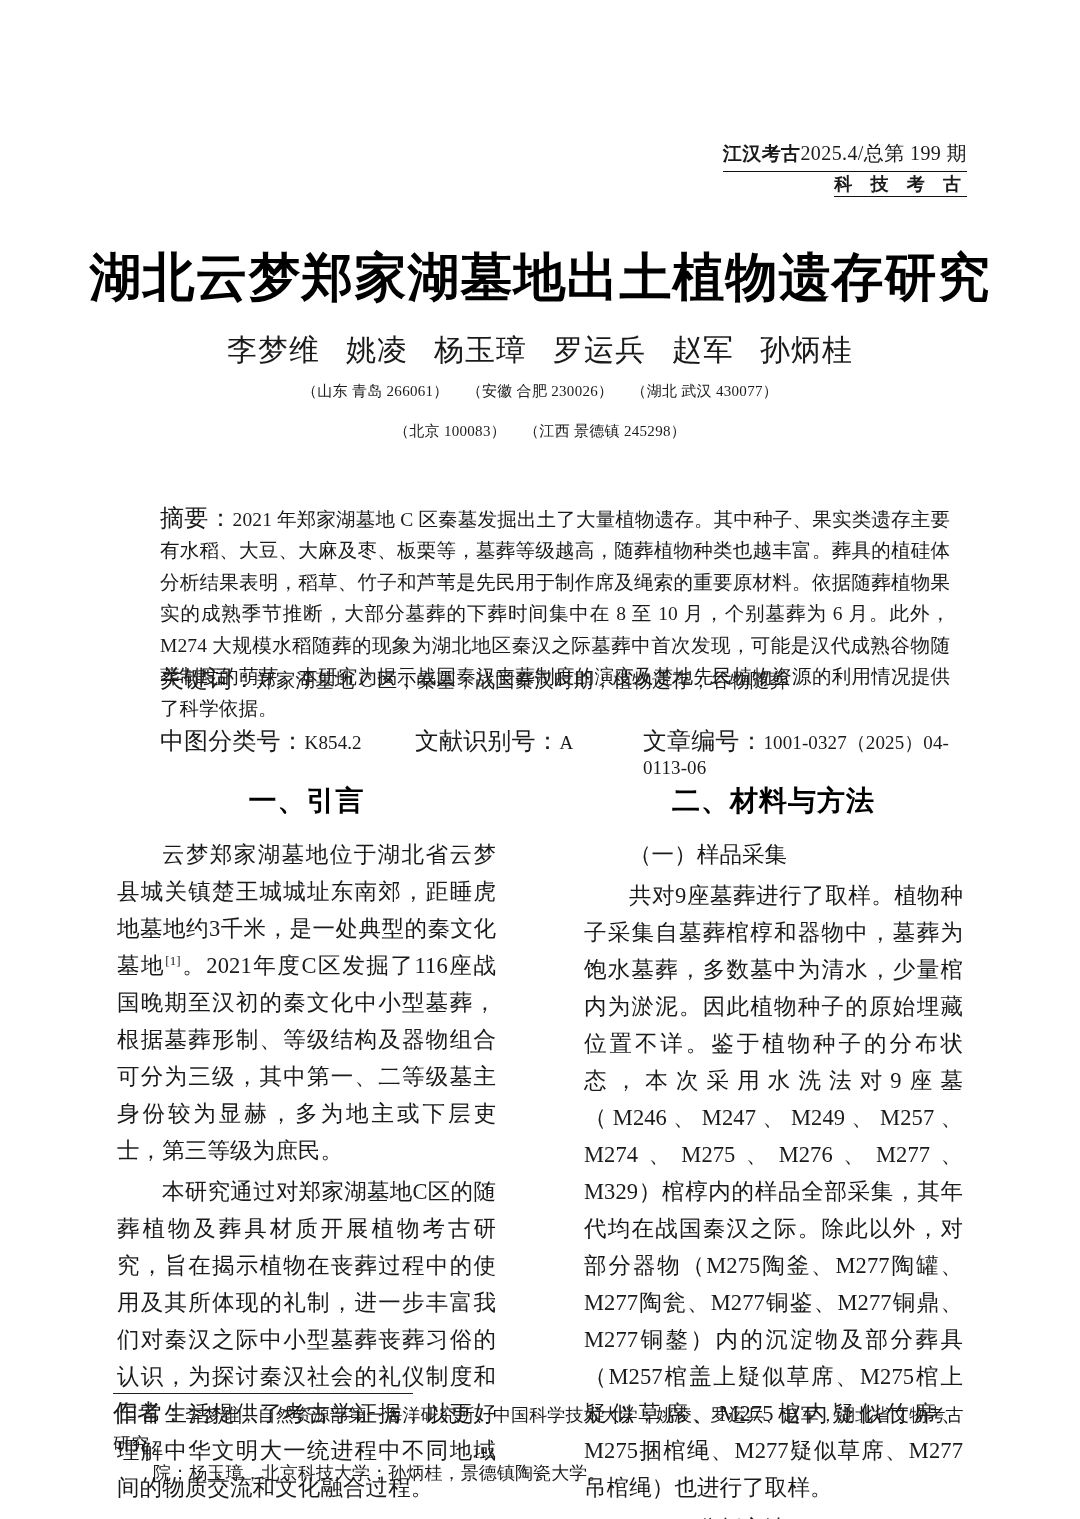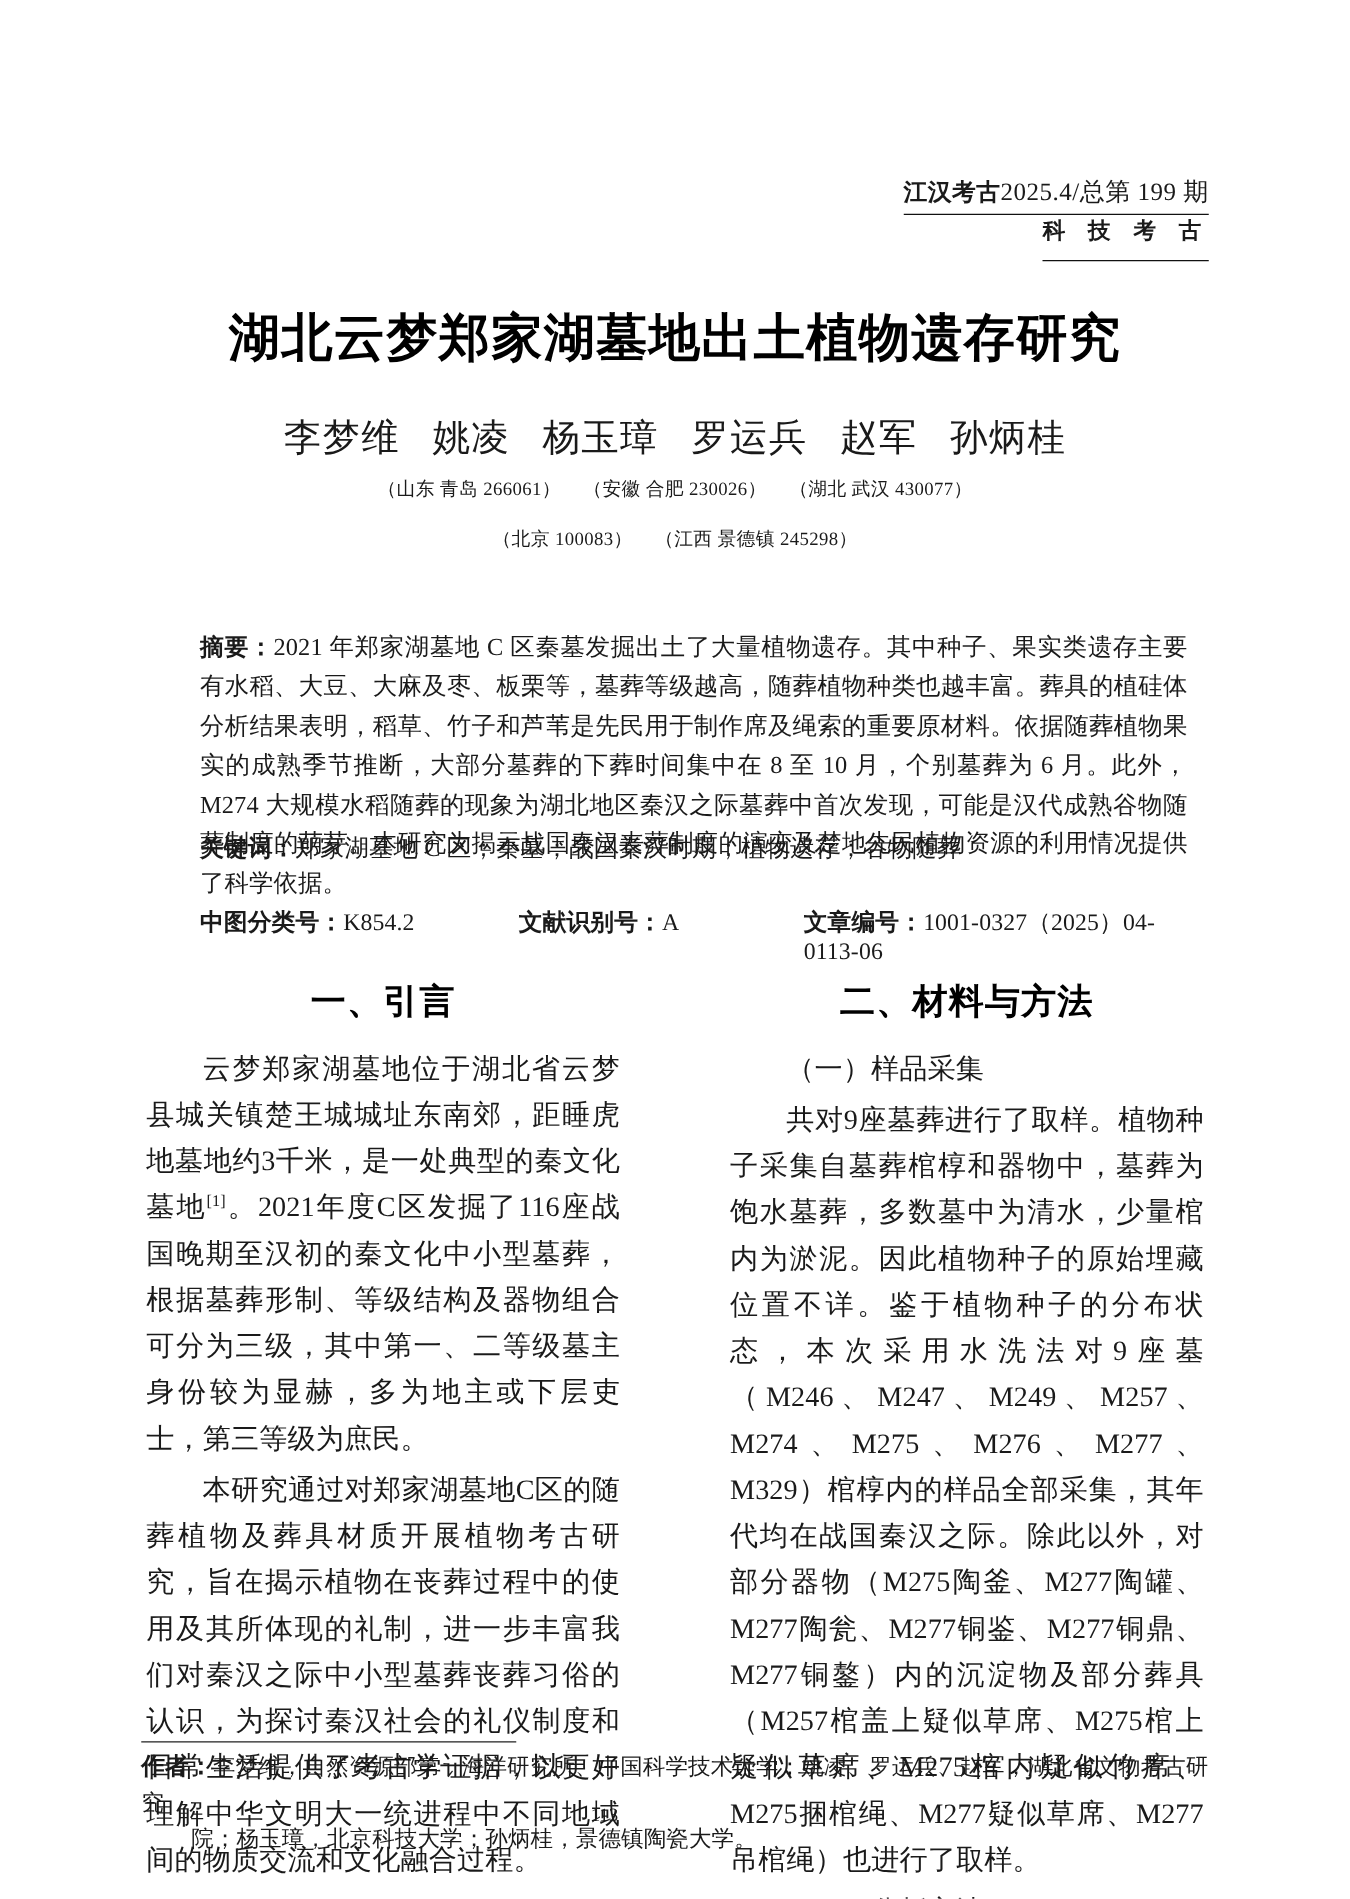--- a/index.html
+++ b/index.html
@@ -44,34 +44,34 @@
     font-family: "DejaVu Sans", "Liberation Sans", sans-serif;
     font-weight: 700;
     font-size: 19px;
   }
   .runhead-right {
     font-family: "DejaVu Sans", "Liberation Sans", sans-serif;
     font-weight: 700;
     font-size: 18px;
     letter-spacing: 6px;
     border-bottom: 1.6px solid #111;
-    padding-bottom: 12px;
+    padding-bottom: 0;
     white-space: nowrap;
   }
 
   
   .title {
     position: absolute;
     left: 0;
     top: 243px;
     width: 1080px;
     text-align: center;
     font-family: "DejaVu Sans", "Liberation Sans", sans-serif;
     font-weight: 700;
-    font-size: 41px;
+    font-size: 52px;
     letter-spacing: 1px;
     color: #000;
   }
   .authors {
     position: absolute;
     left: 0;
     top: 330px;
     width: 1080px;
     text-align: center;
     font-size: 30px;
@@ -99,22 +99,22 @@
   }
   .abs-para {
     font-size: 19.5px;
     line-height: 31.5px;
     text-align: justify;
     text-justify: inter-ideograph;
     letter-spacing: 0.1px;
   }
   .lbl {
     font-family: "DejaVu Sans", "Liberation Sans", sans-serif;
-    font-weight: 700;
-    font-size: 19px;
+    font-weight: 400;
+    font-size: 24px;
   }
   .kw-para {
     position: absolute;
     left: 160px;
     top: 664px;
     width: 790px;
     font-size: 19.5px;
     line-height: 30px;
     letter-spacing: 0.1px;
   }

